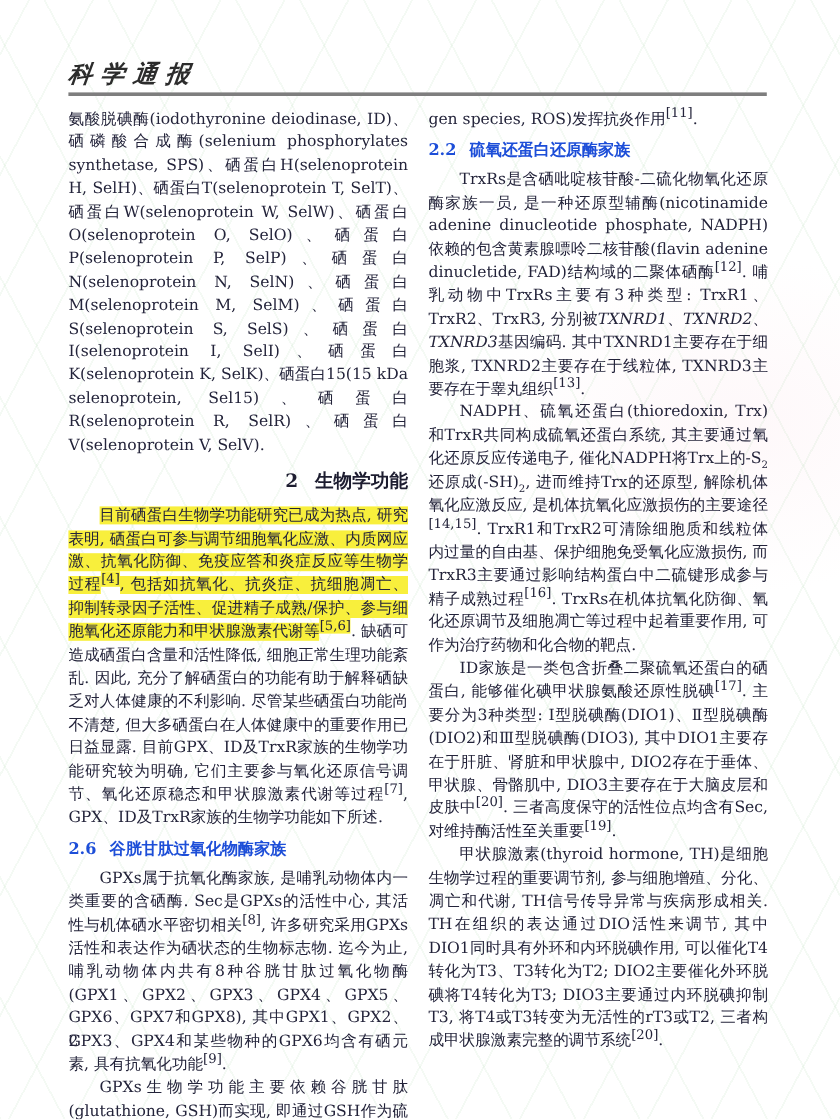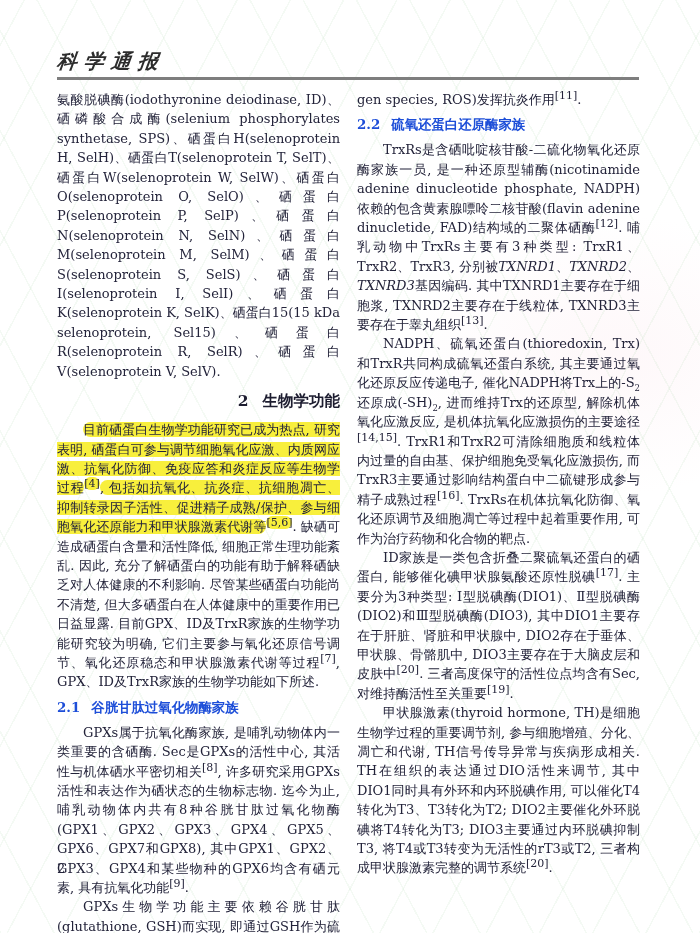--- a/index.html
+++ b/index.html
@@ -40,21 +40,21 @@
   .ind { text-indent:2em; }
 
   .h1 { font-size:15.5px; font-weight:bold; color:#1d1d30; margin:10px 0 8px;text-align:right; }
   .h1 .hnum { margin-right:14px; }
   .h2 { font-size:13.4px; font-weight:bold; color:#1d4ed8; margin:7px 0 6px; }
   .h2 .hnum { margin-right:11px; }
 
   sup { font-size:11px; line-height:0; vertical-align:super; }
   sub { font-size:8.5px; line-height:0; vertical-align:sub; }
   .it { font-style:italic; }
-  .hl { background:#f8ef3c;border-radius:15px; }
+  .hl { background:#f8ef3c; }
 
   .pageno {
     position:absolute; left:57px; top:861px;
     font-size:13px; color:#23233a;
   }
 </style>
 </head>
 <body>
 
 <div class="page">
@@ -69,21 +69,21 @@
     <div class="col">
       <p><span>氨酸脱碘酶(iodothyronine deiodinase, ID)、硒磷酸合成酶(selenium phosphorylates synthetase, SPS)、硒蛋白H(selenoprotein H, SelH)、硒蛋白T(selenoprotein T, SelT)、硒蛋白W(selenoprotein W, SelW)、硒蛋白O(selenoprotein O, SelO)、硒蛋白P(selenoprotein P, SelP)、硒蛋白N(selenoprotein N, SelN)、硒蛋白M(selenoprotein M, SelM)、硒蛋白S(selenoprotein S, SelS)、硒蛋白I(selenoprotein I, SelI)、硒蛋白K(selenoprotein K, SelK)、硒蛋白15(15 kDa selenoprotein, Sel15)、硒蛋白R(selenoprotein R, SelR)、硒蛋白V(selenoprotein V, SelV).</span></p>
 
       <div class="h1">
         <span class="hnum">2</span><span>生物学功能</span>
       </div>
 
       <p class="ind"><span class="hl">目前硒蛋白生物学功能研究已成为热点, 研究表明, 硒蛋白可参与调节细胞氧化应激、内质网应激、抗氧化防御、免疫应答和炎症反应等生物学过程</span><sup class="hl">[4]</sup><span class="hl">, 包括如抗氧化、抗炎症、抗细胞凋亡、抑制转录因子活性、促进精子成熟/保护、参与细胞氧化还原能力和甲状腺激素代谢等</span><sup class="hl">[5,6]</sup><span>. 缺硒可造成硒蛋白含量和活性降低, 细胞正常生理功能紊乱. 因此, 充分了解硒蛋白的功能有助于解释硒缺乏对人体健康的不利影响. 尽管某些硒蛋白功能尚不清楚, 但大多硒蛋白在人体健康中的重要作用已日益显露. 目前GPX、ID及TrxR家族的生物学功能研究较为明确, 它们主要参与氧化还原信号调节、氧化还原稳态和甲状腺激素代谢等过程</span><sup>[7]</sup><span>, GPX、ID及TrxR家族的生物学功能如下所述.</span></p>
 
       <div class="h2">
-        <span class="hnum">2.1</span><span>谷胱甘肽过氧化物酶家族</span>
+        <span class="hnum">2.6</span><span>谷胱甘肽过氧化物酶家族</span>
       </div>
 
       <p class="ind"><span>GPXs属于抗氧化酶家族, 是哺乳动物体内一类重要的含硒酶. Sec是GPXs的活性中心, 其活性与机体硒水平密切相关</span><sup>[8]</sup><span>, 许多研究采用GPXs活性和表达作为硒状态的生物标志物. 迄今为止, 哺乳动物体内共有8种谷胱甘肽过氧化物酶(GPX1、GPX2、GPX3、GPX4、GPX5、GPX6、GPX7和GPX8), 其中GPX1、GPX2、GPX3、GPX4和某些物种的GPX6均含有硒元素, 具有抗氧化功能</span><sup>[9]</sup><span>.</span></p>
       <p class="ind"><span>GPXs生物学功能主要依赖谷胱甘肽(glutathione, GSH)而实现, 即通过GSH作为硫醇供体还原机体代谢过程中产生的过氧化氢(hydrogen peroxide, H</span></p>
     </div>
 
     <div class="col">
       <p><span>gen species, ROS)发挥抗炎作用</span><sup>[11]</sup><span>.</span></p>
 
       <div class="h2">

